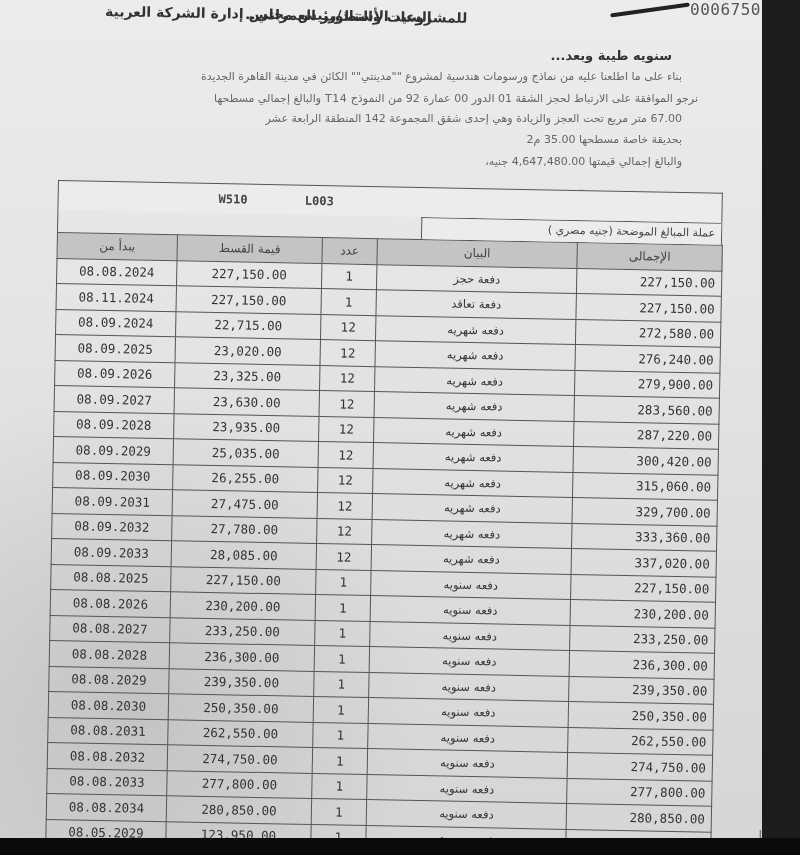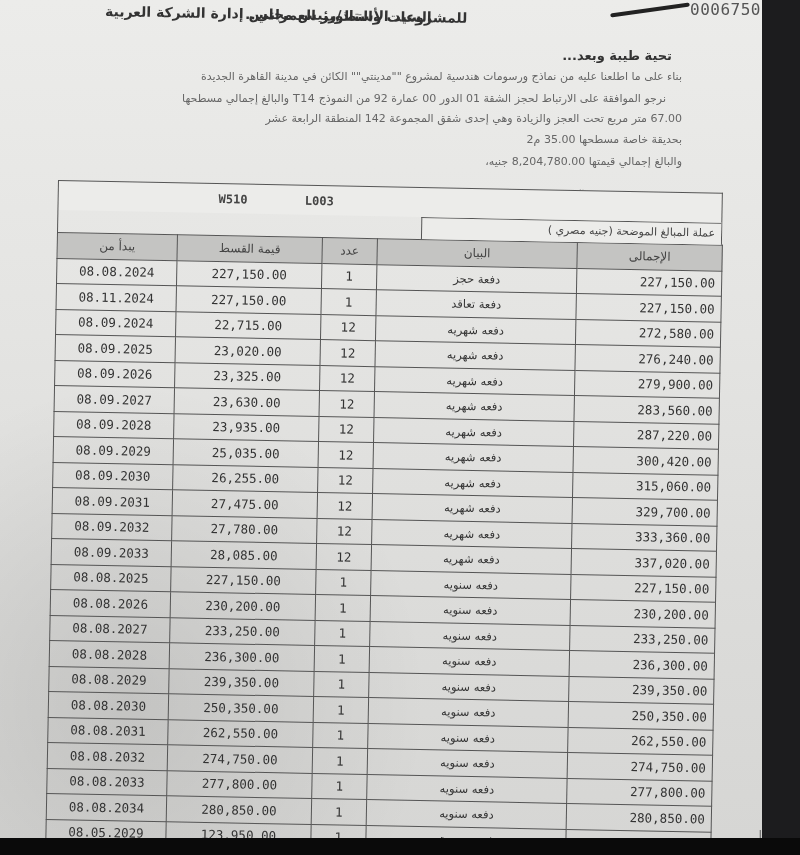--- a/index.html
+++ b/index.html
@@ -31,21 +31,21 @@
     }
     .letter-line {
       position: absolute; direction: rtl; white-space: nowrap; color: #444;
       font-family: "DejaVu Sans", sans-serif;
     }
     .l-title1 { right: 330px; top: 6px; font-size: 14px; font-weight: bold; color: #333; transform: rotate(1deg); }
     .l-title2 { right: 77px; top: 24px; font-size: 14px; font-weight: bold; color: #333; transform: rotate(1deg); }
     .l-greet { right: 90px; top: 48px; font-size: 13px; font-weight: bold; color: #333; }
     .l-body { font-size: 11px; color: #666; letter-spacing: 0.5px; }
     .l1 { right: 80px; top: 70px; }
-    .l2 { right: 96px; top: 92px; }
+    .l2 { right: 64px; top: 92px; }
     .l3 { right: 80px; top: 112px; text-align: right; }
     .l4 { right: 80px; top: 133px; text-align: center; }
     .l5 { right: 80px; top: 155px; }
     .l6 { right: 80px; top: 172px; }
     .l7 { right: 80px; top: 190px; }
 
     .table-wrap {
       position: absolute; left: 58px; top: 180px; width: 665px;
       transform: rotate(1.1deg); transform-origin: left top;
     }
@@ -88,27 +88,27 @@
 <body>
 
 <div class="page">
   <div class="shadow"></div>
 
   <div class="pen-mark"></div>
   <div class="ref-no">000675005</div>
 
   <div class="letter-line l-title1">السيد الأستاذ/رئيس مجلس إدارة الشركة العربية</div>
   <div class="letter-line l-title2" style="right:auto; left:245px; top:8px;">للمشروعات والتطوير العمراني..</div>
-  <div class="letter-line l-greet">تحية طيبة وبعد...</div>
+  <div class="letter-line l-greet">سنويه طيبة وبعد...</div>
 
   <div class="letter-line l-body l1">بناء على ما اطلعنا عليه من نماذج ورسومات هندسية لمشروع ""مدينتي"" الكائن في مدينة القاهرة الجديدة</div>
   <div class="letter-line l-body l2">نرجو الموافقة على الارتباط لحجز الشقة 01 الدور 00  عمارة  92  من النموذج T14  والبالغ إجمالي مسطحها</div>
   <div class="letter-line l-body l3">67.00  متر مربع تحت العجز والزيادة وهي إحدى شقق المجموعة  142  المنطقة الرابعة عشر</div>
   <div class="letter-line l-body l4">بحديقة خاصة مسطحها  35.00  م2</div>
-  <div class="letter-line l-body l5">والبالغ إجمالي قيمتها  8,204,780.00  جنيه،</div>
+  <div class="letter-line l-body l5">والبالغ إجمالي قيمتها  4,647,480.00  جنيه،</div>
   <div class="letter-line l-body l7">وطبقا لنظام السداد الآتي...</div>
 
   <div class="table-wrap">
     <div class="info-box">
       <div class="codes">
         <span>W510</span>
         <span>L003</span>
       </div>
     </div>
     <div class="currency-row">

